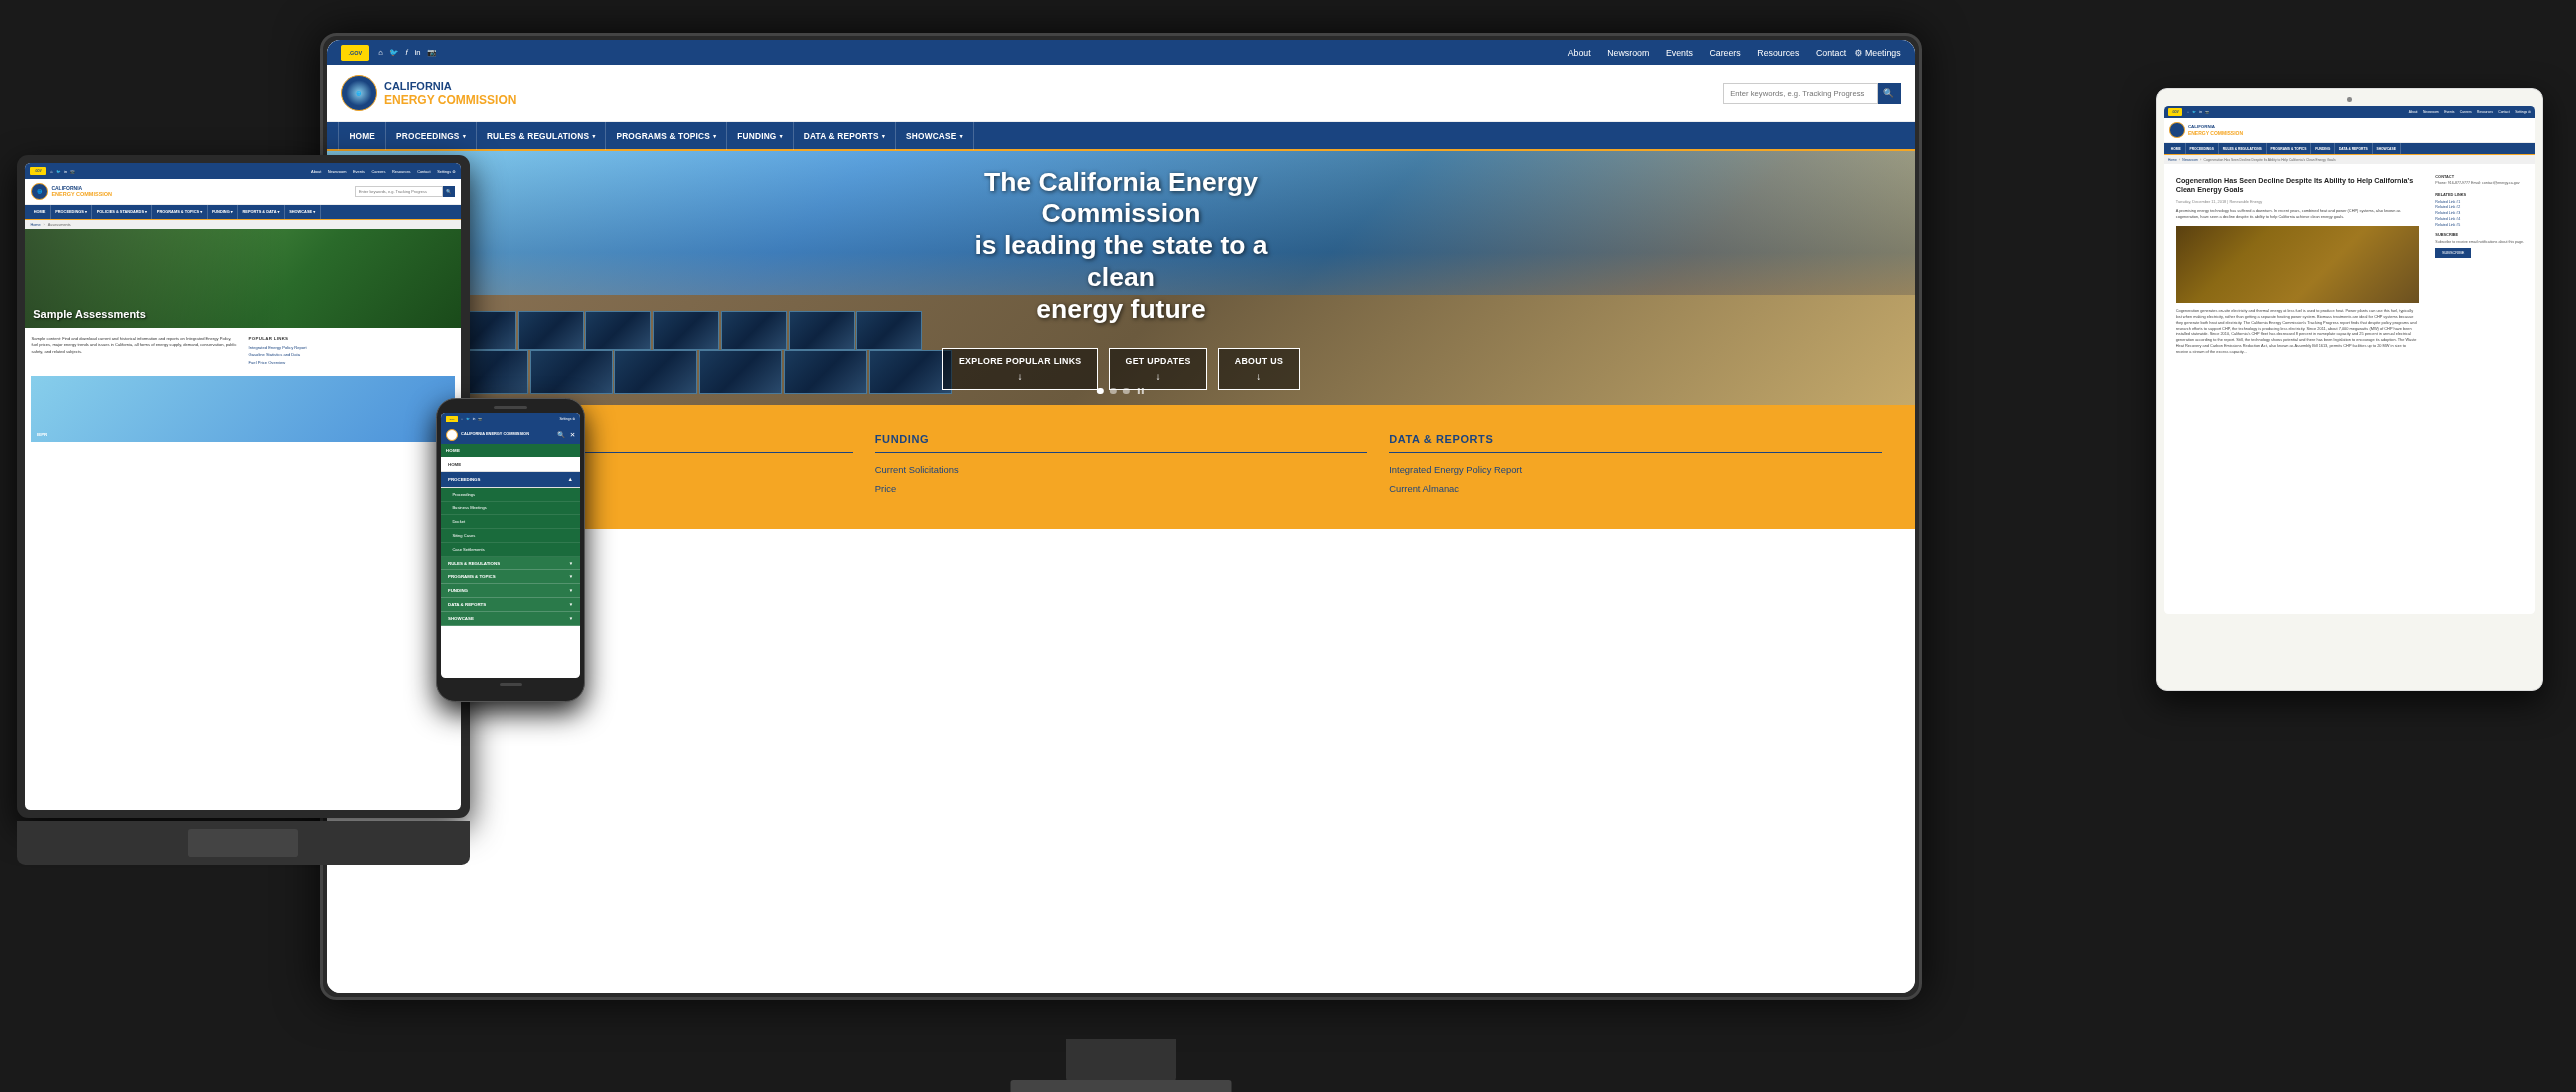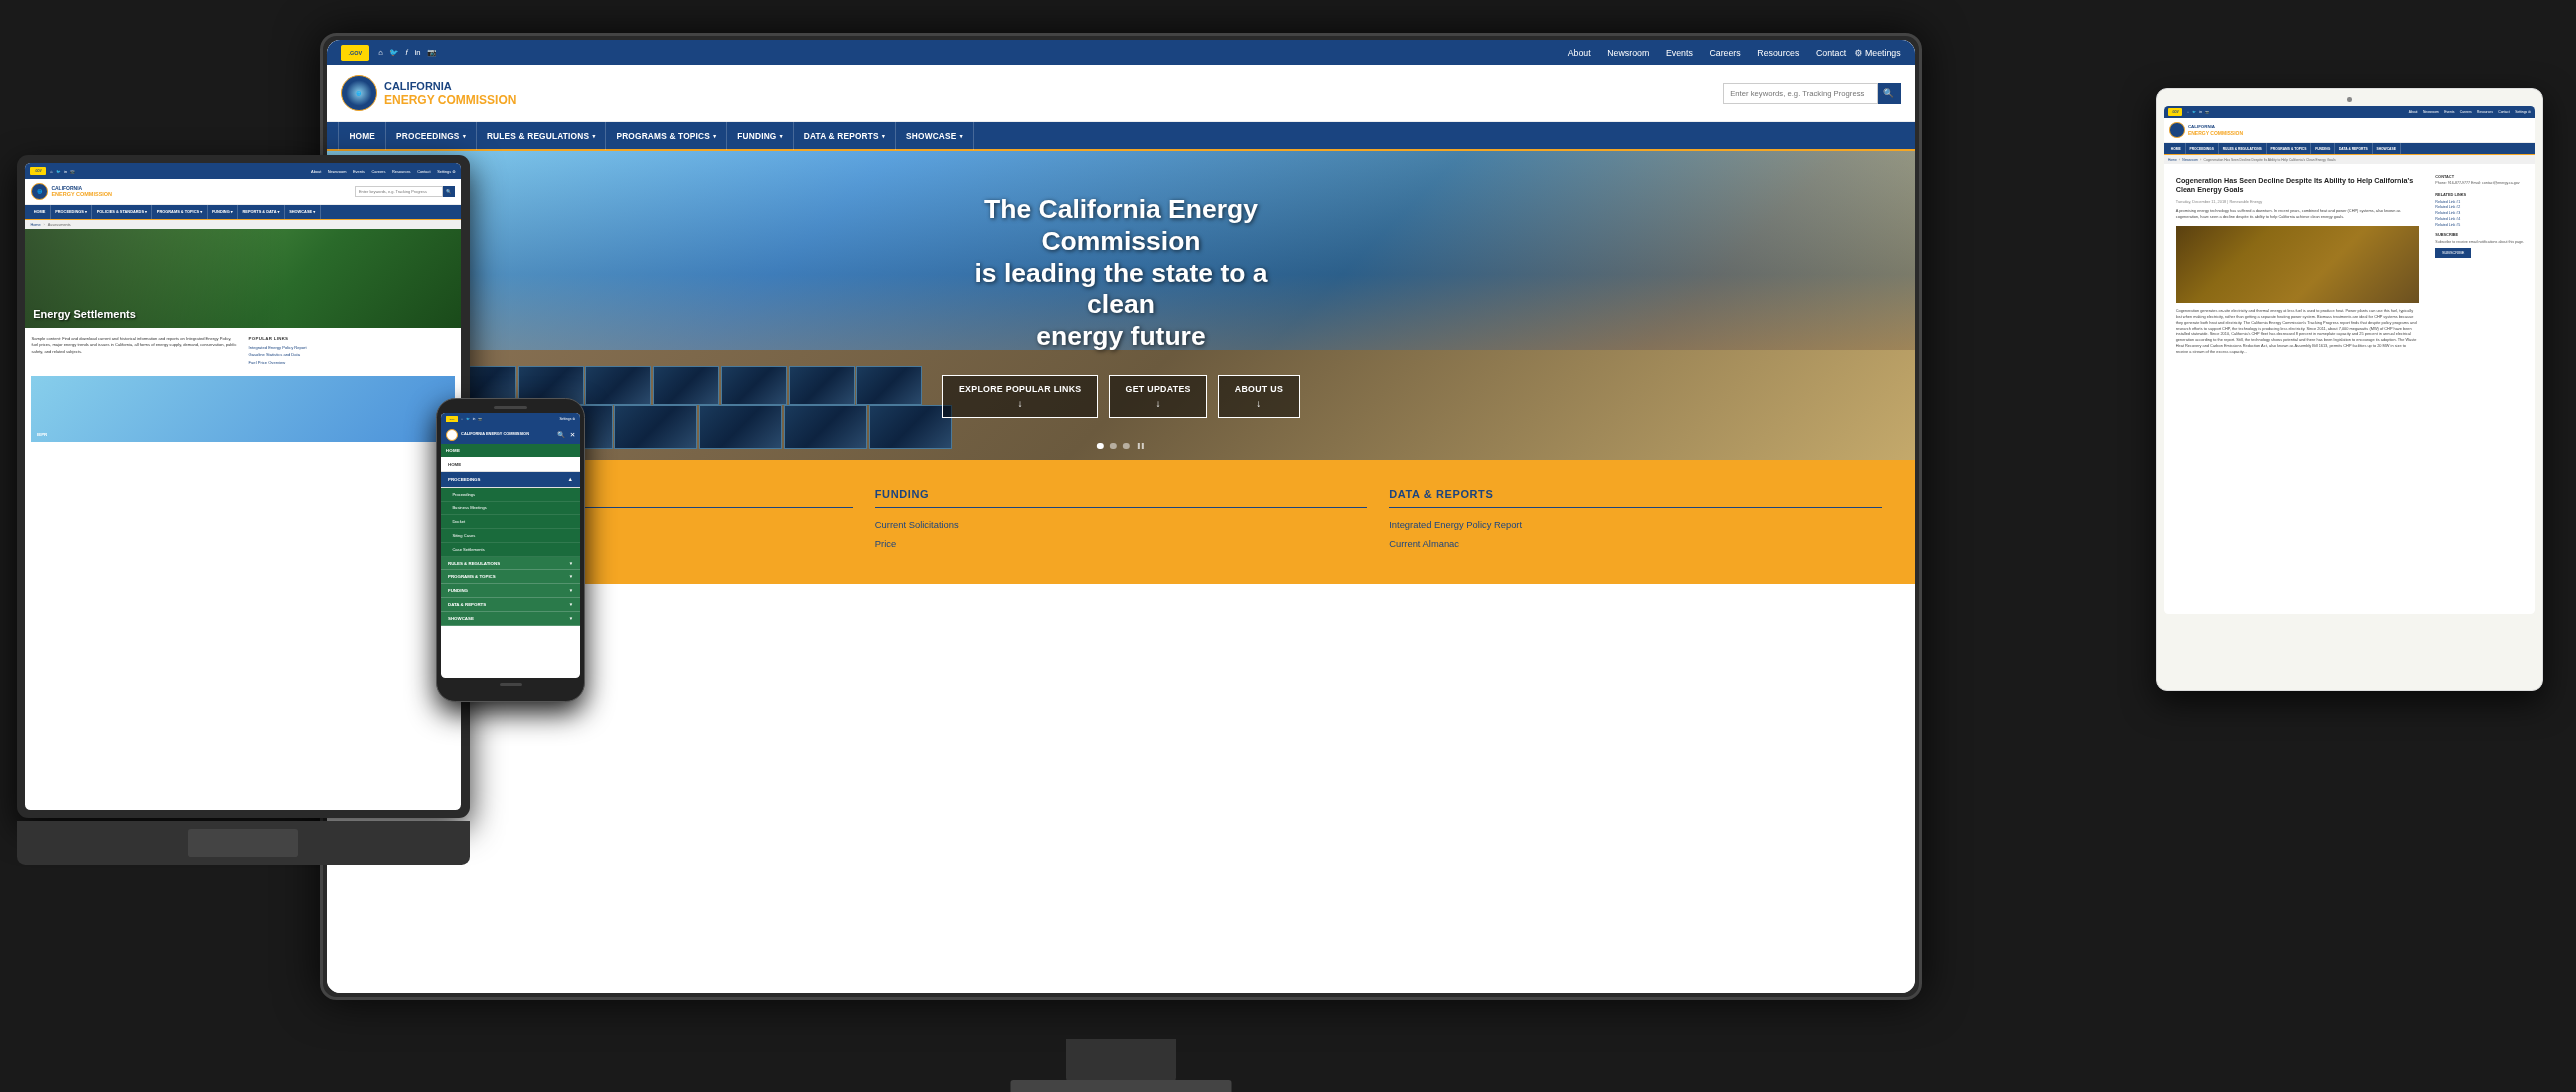--- a/index.html
+++ b/index.html
@@ -235,21 +235,21 @@
       letter-spacing: 0.2px;
     }
 
     .cec-nav-item:first-child { border-left: 0.6px solid rgba(255,255,255,0.2); }
 
     .cec-nav-item .arrow { font-size: 5.5px; }
 
     
     .cec-hero {
       position: relative;
-      height: 309px;
+      height: 254px;
       background: linear-gradient(135deg, #87ceeb 0%, #4a90d9 30%, #2c5f8a 60%, #8b7355 80%, #d4a853 100%);
       overflow: hidden;
       display: flex;
       align-items: center;
       justify-content: center;
     }
 
     .hero-bg {
       position: absolute;
       inset: 0;
@@ -1277,21 +1277,21 @@
         </nav>
 
         <div class="l-breadcrumb">
           <a>Home</a>
           <span class="l-breadcrumb-sep">›</span>
           <span>Assessments</span>
         </div>
 
         <div class="l-hero">
           <div class="l-hero-overlay"></div>
-          <div class="l-hero-title">Energy Settlements</div>
+          <div class="l-hero-title">Sample Assessments</div>
         </div>
 
         <div class="l-content">
           <div class="l-main-text">Sample content: Find and download current and historical information and reports on Integrated Energy Policy, fuel prices, major energy trends and issues in California, all forms of energy supply, demand, conservation, public safety, and related subjects.</div>
           <div class="l-popular-links">
             <h4>POPULAR LINKS</h4>
             <a>Integrated Energy Policy Report</a>
             <a>Gasoline Statistics and Data</a>
             <a>Fuel Price Overview</a>
           </div>

